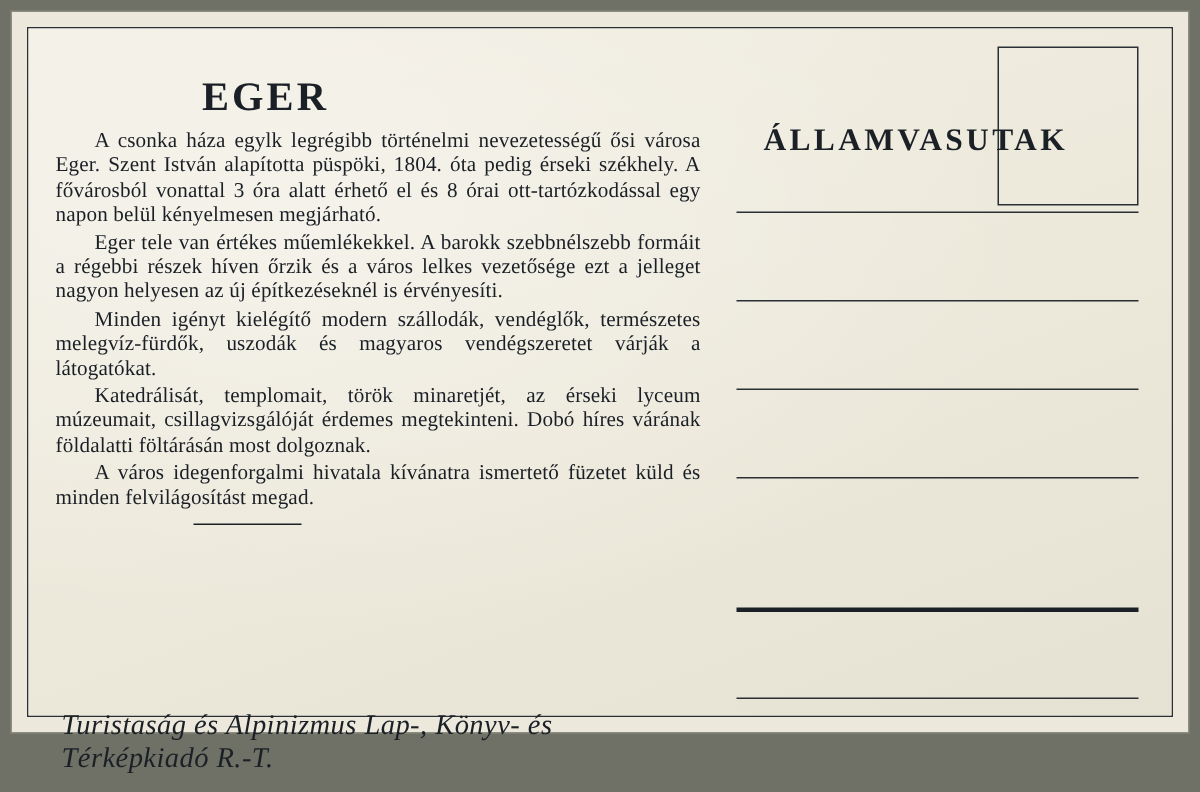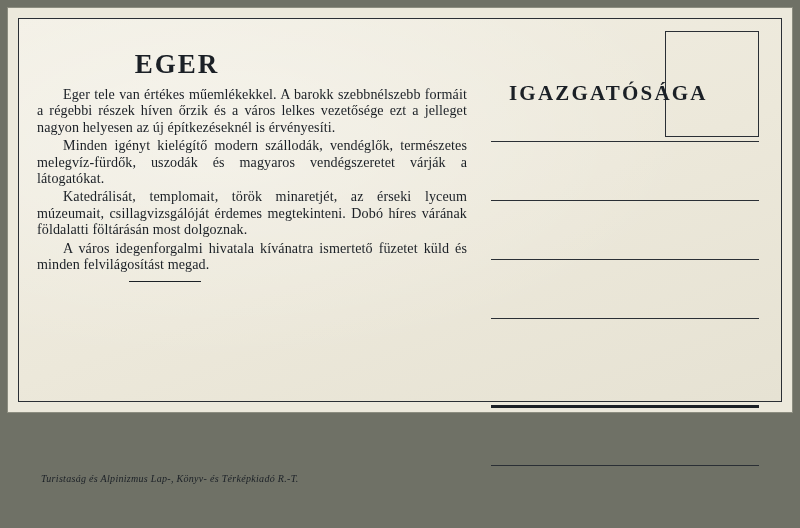--- a/index.html
+++ b/index.html
@@ -14,21 +14,21 @@
     overflow: hidden;
     background: #6f7166;
     font-family: "Liberation Serif", serif;
   }
   
   .card {
     position: absolute;
     left: 8px;
     top: 8px;
     width: 784px;
-    height: 404px;
+    height: 480px;
     background: #ece9dc;
     box-shadow: 0 0 0 1px #8c8d80;
   }
   .card-inner {
     position: absolute;
     left: 10px;
     top: 10px;
     right: 10px;
     bottom: 10px;
     border: 1px solid #2a2f35;
@@ -86,21 +86,21 @@
   .credit-line1 {
     font-family: "Liberation Serif", serif;
     font-size: 13.4px;
     letter-spacing: 1.1px;
     color: #1b2026;
     font-weight: normal;
   }
   .credit-line2 {
     font-family: "Liberation Serif", serif;
     font-style: italic;
-    font-size: 10px;
+    font-size: 19px;
     letter-spacing: 0.3px;
     color: #1b2026;
     margin-top: 14px;
   }
 
   
   .right-col {
     position: absolute;
     left: 460px;
     top: 0;
@@ -147,35 +147,36 @@
 <body>
 
 <div class="page">
   <div class="card">
     <div class="card-inner">
       <div class="paper-tint"></div>
 
       <div class="left-col">
         <div class="title">EGER</div>
         <div class="body-text">
+          <p>A csonka háza egylk legrégibb történelmi nevezetességű ősi városa Eger. Szent István alapította püspöki, 1804. óta pedig érseki székhely. A fővárosból vonattal 3 óra alatt érhető el és 8 órai ott-tartózkodással egy napon belül kényelmesen megjárható.</p>
           <p>Eger tele van értékes műemlékekkel. A barokk szebbnélszebb formáit a régebbi részek híven őrzik és a város lelkes vezetősége ezt a jelleget nagyon helyesen az új építkezéseknél is érvényesíti.</p>
           <p>Minden igényt kielégítő modern szállodák, vendéglők, természetes melegvíz-fürdők, uszodák és magyaros vendégszeretet várják a látogatókat.</p>
           <p>Katedrálisát, templomait, török minaretjét, az érseki lyceum múzeumait, csillagvizsgálóját érdemes megtekinteni. Dobó híres várának földalatti föltárásán most dolgoznak.</p>
           <p>A város idegenforgalmi hivatala kívánatra ismertető füzetet küld és minden felvilágosítást megad.</p>
         </div>
         <div class="rule"></div>
       </div>
 
       <div class="credit">
         <div class="credit-line2">Turistaság és Alpinizmus Lap-, Könyv- és Térképkiadó R.-T.</div>
       </div>
 
       <div class="right-col">
         <div class="stamp-box"></div>
-        <div class="levelezolap">IGAZGATÓSÁGA</div>
+        <div class="levelezolap">ÁLLAMVASUTAK</div>
         <div class="addr-line l1"></div>
         <div class="addr-line l2"></div>
         <div class="addr-line l3"></div>
         <div class="addr-line l4"></div>
         <div class="addr-line thick l5"></div>
         <div class="addr-line l6"></div>
       </div>
 
     </div>
   </div>

